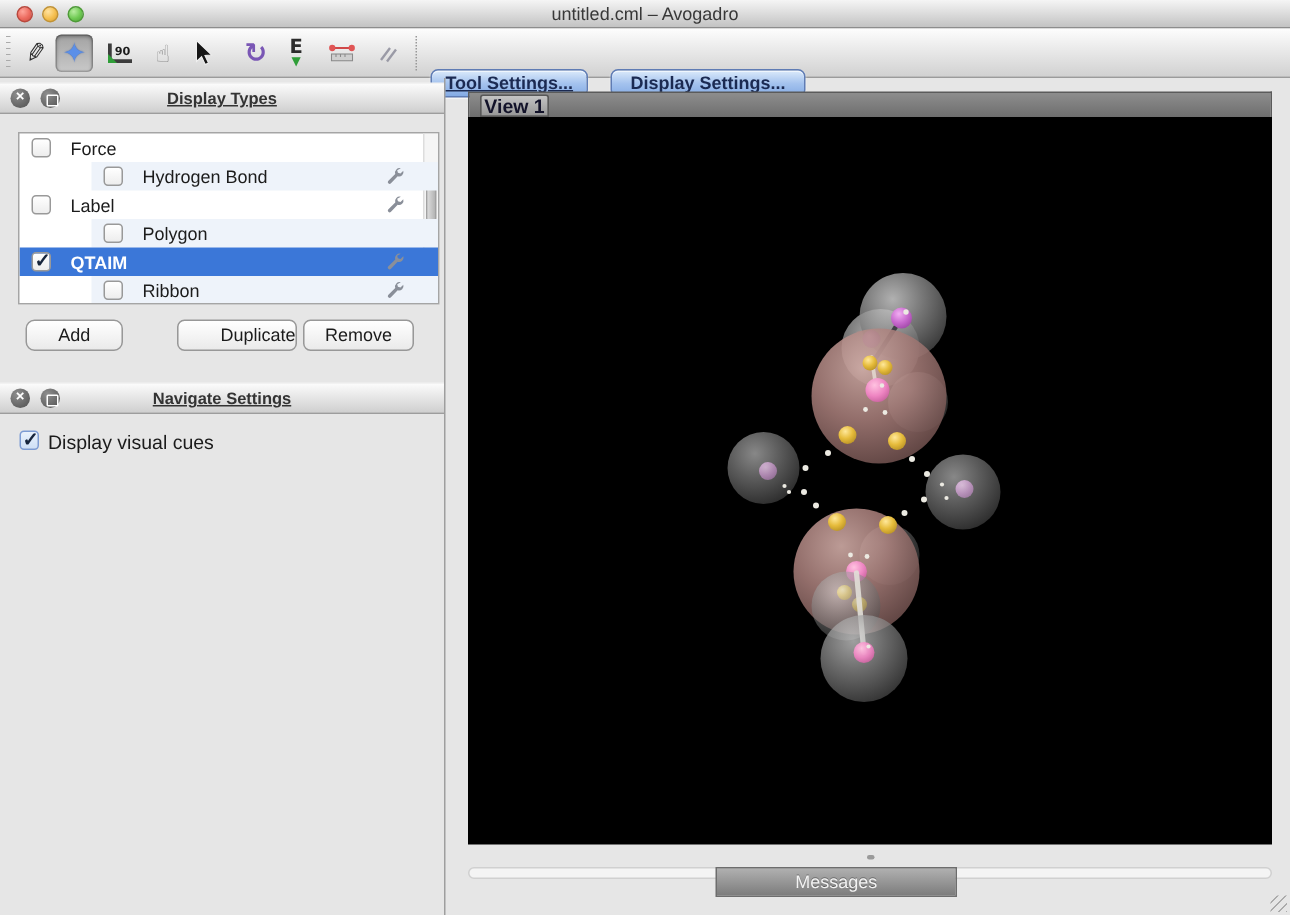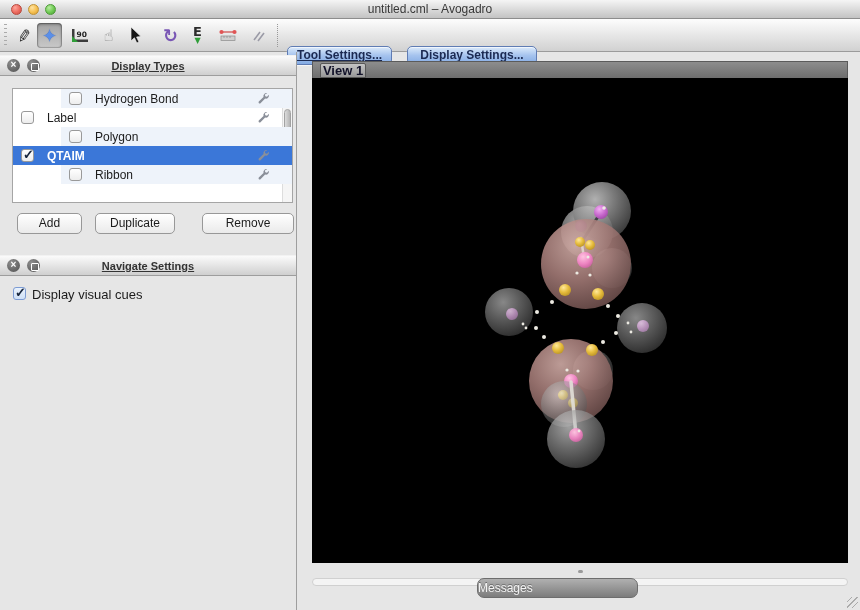--- a/index.html
+++ b/index.html
@@ -65,46 +65,46 @@
   .dt-label { margin-left:13px; }
   .dt-wrench { position:absolute; right:22px; top:3px; width:13px; height:13px; }
   .dt-scroll { position:absolute; right:0; top:0; width:10px; height:100%;
     background:#f5f5f5; border-left:1px solid #ddd; }
   .dt-thumb { position:absolute; right:1px; top:20px; width:7px; height:40px; border-radius:4px;
     background:linear-gradient(90deg,#dcdcdc,#b4b4b4); border:1px solid #a2a2a2; }
 
   .panel-btn { position:absolute; top:213px; height:21px; border-radius:5px;
     background:linear-gradient(#ffffff,#eaeaea); border:1px solid #989898;
     font-size:12px; color:#1b1b1b; text-align:center; line-height:19px; }
-  .pb-add { left:17px; width:65px; }
-  .pb-dup { left:95px; width:80px; }
-  .pb-rem { left:202px; width:92px; }
+  .pb-add { left:17px; width:65px;border-radius:6px; }
+  .pb-dup { left:118px; width:80px;text-align:right; }
+  .pb-rem { left:202px; width:74px; }
 
   .nav-check { position:absolute; left:13px; top:287px; width:13px; height:13px;
     background:linear-gradient(#eaf2fc,#cfe0f6); border:1px solid #7d9cd4; border-radius:3px; }
   .nav-check.checked::after { content:"✓"; position:absolute; left:1px; top:-3px;
     font-size:13px; font-weight:bold; color:#17253c; }
   .nav-label { position:absolute; left:32px; top:287px; font-size:13px; color:#1b1b1b; }
 
   
   .tabbar { position:absolute; left:312px; top:61px; width:536px; height:17px;
     background:linear-gradient(#8d8d8d,#6e6e6e); border:1px solid #5b5b5b; border-bottom:none; }
   .tab { position:absolute; left:7px; top:1px; width:46px; height:15px;
     background:linear-gradient(#c4c4c4,#979797); border:1px solid #585858; border-radius:2px 2px 0 0;
     font-size:13px; font-weight:bold; color:#13132a; text-align:center; line-height:14px; }
   .viewport { position:absolute; left:312px; top:78px; width:536px; height:485px; background:#000; }
   .viewport svg { display:block; width:536px; height:485px; }
 
   .resize-dot { position:absolute; left:578px; top:570px; width:5px; height:3px;
     background:#9a9a9a; border-radius:2px; }
   .msg-groove { position:absolute; left:312px; top:578px; width:536px; height:8px;
     background:#f4f4f4; border:1px solid #d0d0d0; border-radius:4px; }
-  .msg-btn { position:absolute; left:477px; top:578px; width:161px; height:20px; border-radius:7px;
+  .msg-btn { position:absolute; left:477px; top:578px; width:161px; height:20px; border-radius:0;
     background:linear-gradient(#b0b0b0,#7c7c7c); border:1px solid #6d6d6d;
-    color:#f3f3f3; font-size:12px; text-align:left; line-height:18px; text-shadow:0 -1px 0 rgba(0,0,0,.35); }
+    color:#f3f3f3; font-size:12px; text-align:center; line-height:18px; text-shadow:0 -1px 0 rgba(0,0,0,.35); }
   .corner-grip { position:absolute; right:2px; bottom:2px; width:11px; height:11px;
     background:repeating-linear-gradient(135deg, transparent 0 3px, #ababab 3px 4px); }
 </style>
 </head>
 <body>
 
 <div class="window">
 
   <div class="titlebar">
     <span class="traffic t-red"></span>
@@ -171,20 +171,24 @@
   <div class="panel-header" style="top:55px">
     <span class="hdr-btn hb-close">×</span>
     <span class="hdr-btn hb-float"></span>
     <div class="ph-title">Display Types</div>
   </div>
 
   <div class="dt-list">
     <div class="dt-scroll">
       <div class="dt-thumb"></div>
     </div>
+  <div class="dt-row">
+        <span class="dt-check"></span>
+        <span class="dt-label">Force</span>
+      </div>
       <div class="dt-row alt">
         <span class="dt-check"></span>
         <span class="dt-label">Hydrogen Bond</span>
         <svg class="dt-wrench" viewBox="0 0 16 16">
     <path d="M12.6 1.5a3.7 3.7 0 0 0-4.6 4.6L2.2 11.8a1.5 1.5 0 0 0 2.1 2.1l5.7-5.8a3.7 3.7 0 0 0 4.6-4.6L12.3 5.8 10.2 5.2 9.6 3.1 Z" fill="#8a8f99"></path>
   </svg>
       </div>
       <div class="dt-row">
         <span class="dt-check"></span>
         <span class="dt-label">Label</span>

